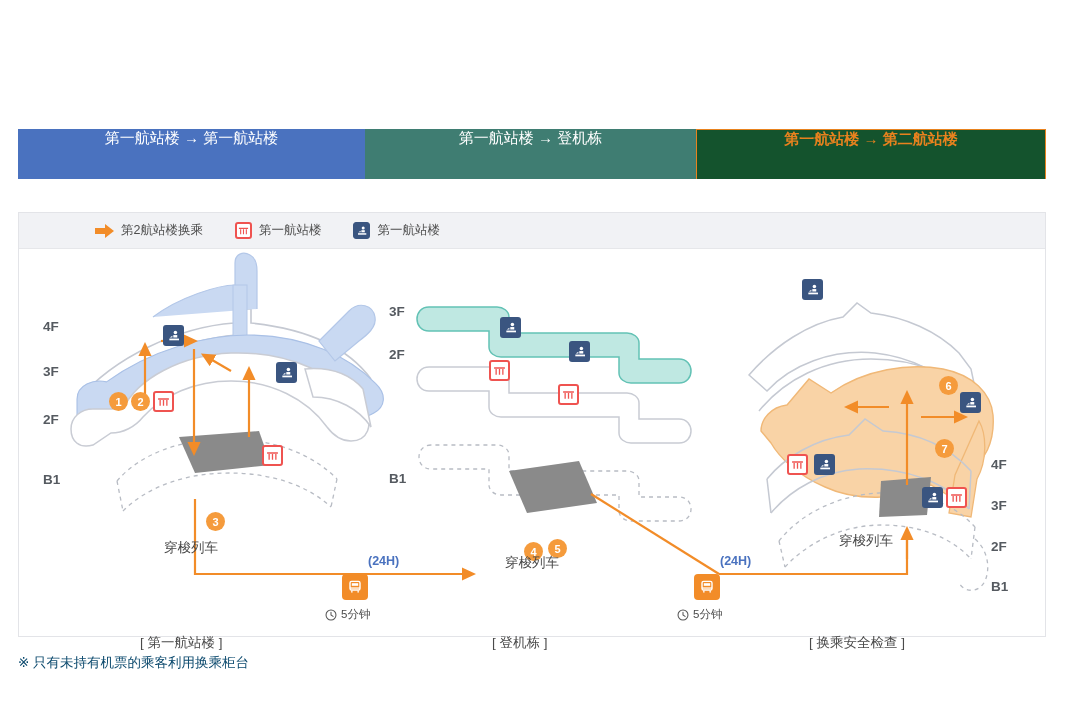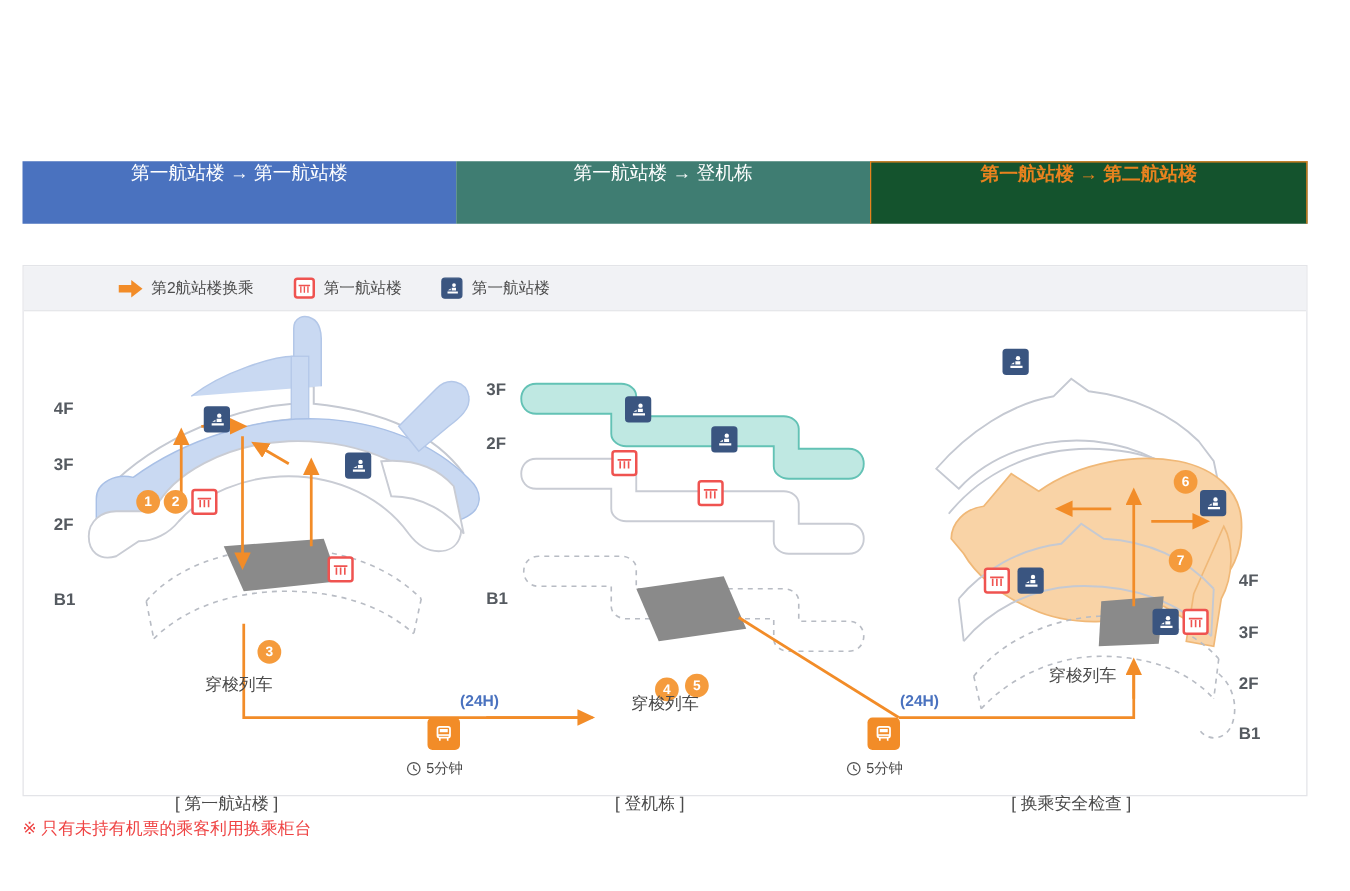--- a/index.html
+++ b/index.html
@@ -132,21 +132,21 @@
   .clockrow {
     position: absolute;
     display: flex; align-items: center; gap: 4px;
     font-size: 11.5px; color: #4a4a4a; white-space: nowrap;
   }
 
   
   .footnote {
     position: absolute;
     left: 18px; top: 654px;
-    font-size: 13.5px; color: #ef4444;
+    font-size: 13.5px; color: #0c4a6e;
     white-space: nowrap;
   }
 </style>
 </head>
 <body>
 
 <div id="page">
 
 
   <div class="tabs">

